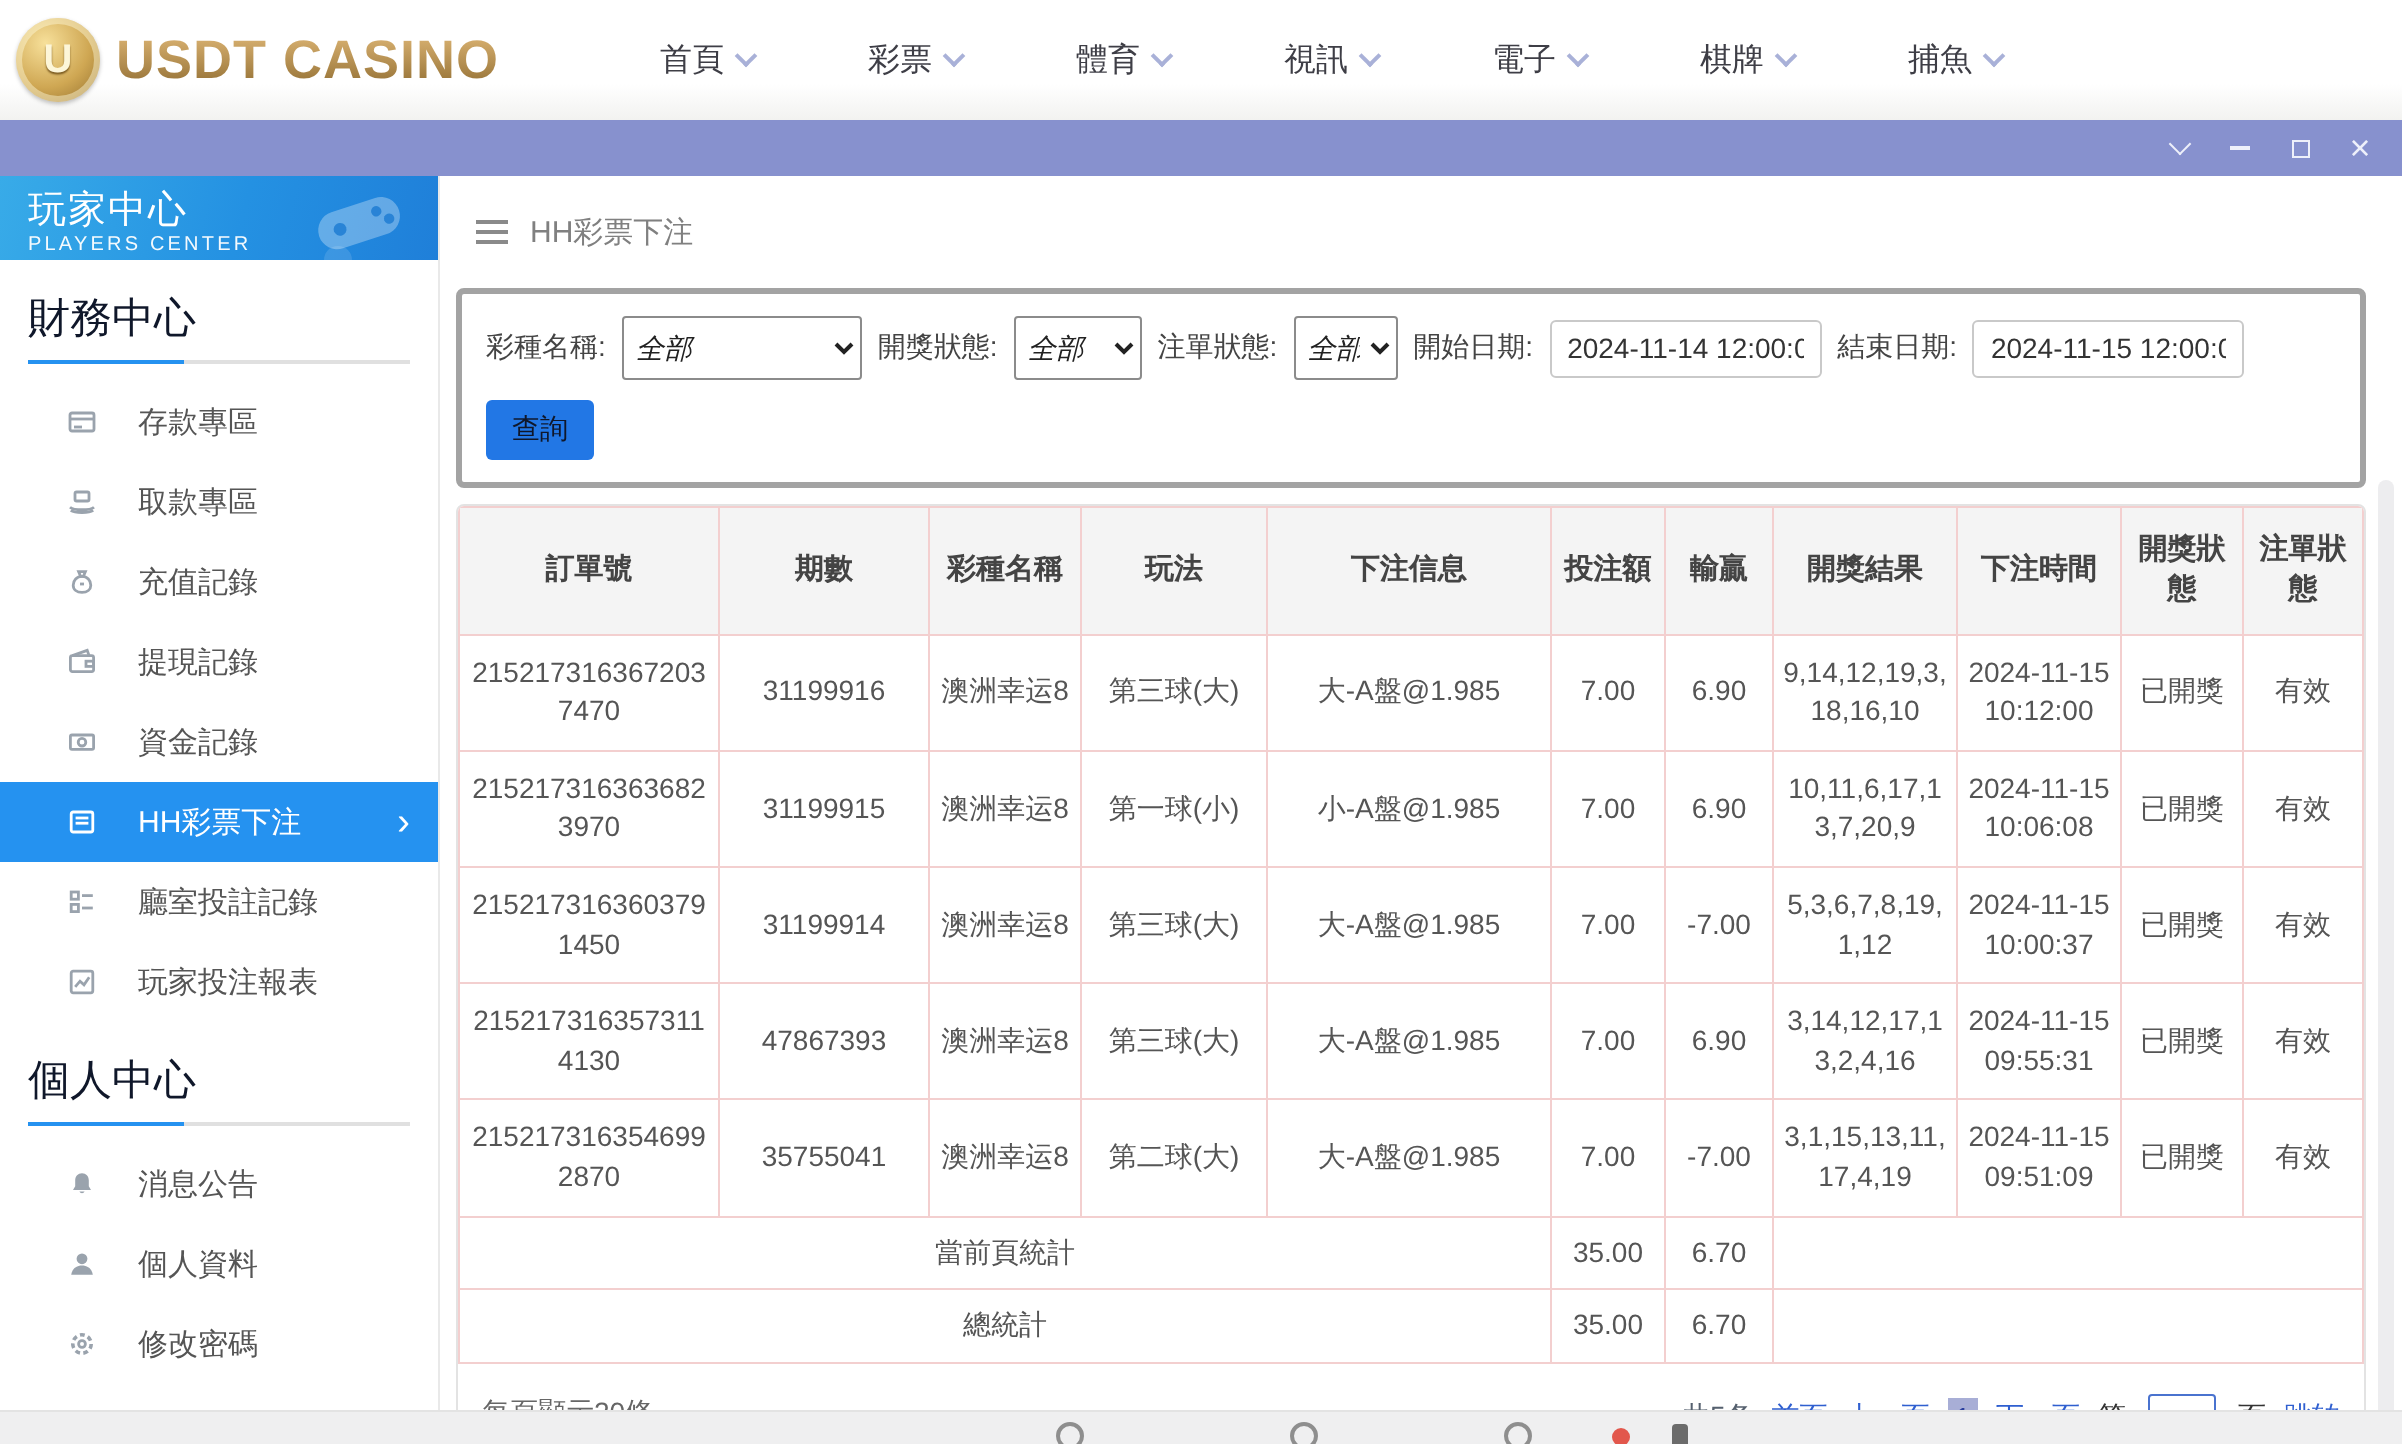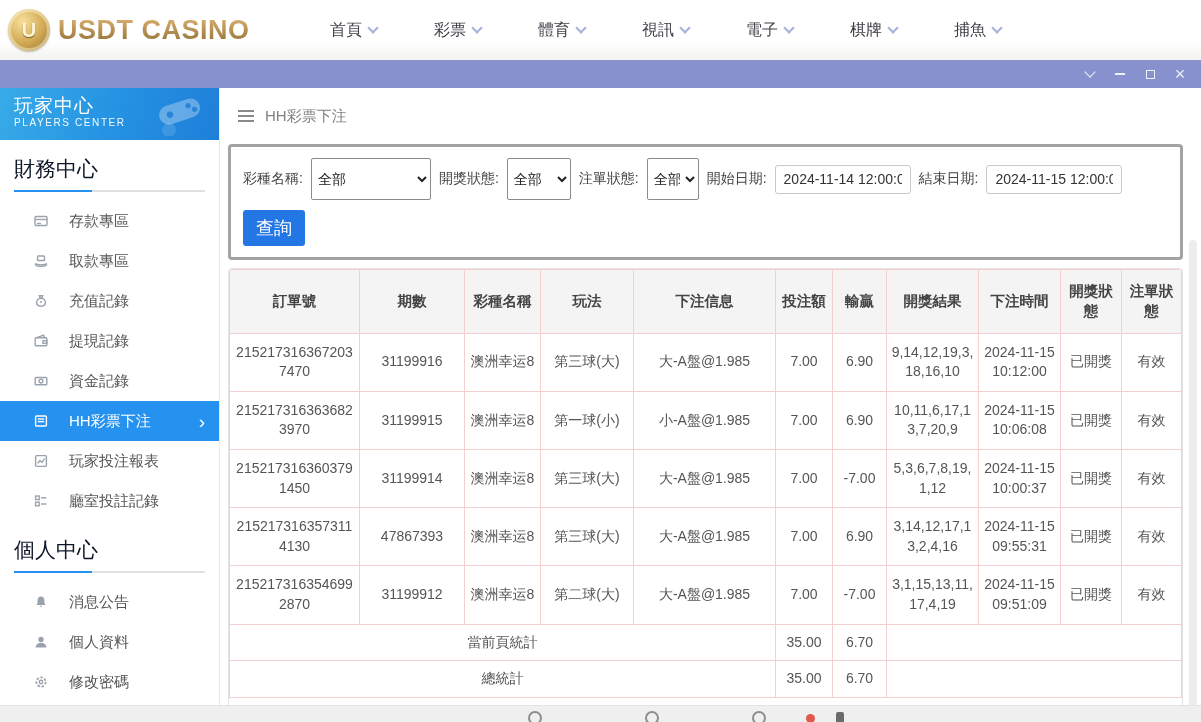--- a/index.html
+++ b/index.html
@@ -32,21 +32,21 @@
   .tb-btn{ width:30px; height:100%; display:flex; align-items:center; justify-content:center;
     color:#eef0fa; cursor:pointer; font-size:15px; }
   .tb-chev{ width:8px; height:8px; border-right:1.5px solid #eef0fa; border-bottom:1.5px solid #eef0fa;
     transform:rotate(45deg); margin-top:-4px; }
   .tb-min{ width:10px; height:1.5px; background:#eef0fa; }
   .tb-max{ width:9px; height:9px; border:1.5px solid #eef0fa; }
   
   .content-row{ display:flex; height:617px; box-shadow:inset 2px 0 0 #c2c7de; }
   
   .sidebar{ width:220px; background:#fff; border-right:1px solid #e9e9e9; flex:none; }
-  .sb-head{ height:52px; background:linear-gradient(105deg,#38abe8 0%,#2491e2 55%,#1f7fd9 100%);
+  .sb-head{ height:42px; background:linear-gradient(105deg,#38abe8 0%,#2491e2 55%,#1f7fd9 100%);
     color:#fff; padding:7px 0 0 14px; position:relative; overflow:hidden; }
   .sb-title{ font-size:19px; letter-spacing:1px; line-height:22px; }
   .sb-sub{ font-size:10px; letter-spacing:1.6px; opacity:.95; }
   .sb-deco{ position:absolute; right:6px; top:2px; }
   .sec-title{ color:#0f172a; font-size:21px; padding:15px 0 5px 14px; }
   .sec-rule{ height:2px; background:#e0e0e0; margin:2px 14px 9px 14px; position:relative; }
   .sec-rule::before{ content:''; position:absolute; left:0; top:0; height:2px; width:78px; background:#2592f0; }
   .sb-item{ display:flex; align-items:center; height:40px; padding-left:33px;
     color:#555; font-size:15px; cursor:pointer; }
   .sb-icon{ width:18px; margin-right:18px; color:#9aa3ad; display:flex; align-items:center; }
@@ -54,27 +54,27 @@
   .sb-item.active .sb-icon{ color:#fff; }
   .sb-arrow{ margin-left:auto; margin-right:14px; font-size:19px; line-height:1; }
   
   .main{ flex:1; position:relative; padding:0 18px 0 8px; background:#fff; overflow:hidden; }
   .breadcrumb{ height:56px; display:flex; align-items:center; gap:11px;
     color:#808080; font-size:15px; padding-left:10px; }
   .ham{ display:flex; flex-direction:column; gap:3px; cursor:pointer; }
   .ham i{ display:block; width:16px; height:2px; background:#8a8a8a; }
   .filter-panel{ border:3px solid #a3a3a3; border-radius:4px; padding:11px 12px; }
   .filter-row{ display:flex; align-items:center; gap:8px; font-size:14px; color:#444; }
-  select{ height:42px; border:1px solid #8b8b8b; border-radius:2px; background:#fff;
-    font-size:14px; padding:0 2px; color:#222; }
+  select{ height:32px; border:1px solid #8b8b8b; border-radius:2px; background:#fff;
+    font-size:14px; padding:0 2px; color:#222;font-style:italic; }
   .sel-lottery{ width:120px; } .sel-draw{ width:64px; } .sel-order{ width:52px; }
   .date-input{ width:136px; height:29px; border:1px solid #c9c9c9; border-radius:3px;
     font-size:14px; padding:0 8px; color:#333; font-family:"Liberation Sans","DejaVu Sans",sans-serif; }
-  .btn-search{ margin-top:10px; background:#2277e5; color:#ffffff; border:none; border-radius:3px;
-    font-size:18px; padding:6px 13px; cursor:pointer; font-family:inherit; }
+  .btn-search{ margin-top:10px; background:#2277e5; color:#0f172a; border:none; border-radius:3px;
+    font-size:14px; padding:6px 13px; cursor:pointer; font-family:inherit; }
   
   .table-panel{ margin-top:8px; border:1px solid #e3e3e3; border-radius:4px; overflow:hidden; background:#fff; }
   table{ width:100%; border-collapse:collapse; table-layout:fixed; font-size:14px; color:#555; }
   th,td{ border:1px solid #f3cfcf; text-align:center; line-height:1.4; word-break:break-all; }
   th{ background:#f4f4f4; color:#444; font-size:14.5px; font-weight:bold; padding:11px 3px; }
   td{ padding:9px 3px; }
   tr[data-name="summary-row"] td{ padding:8px 3px; }
   .table-footer{ display:flex; justify-content:space-between; align-items:center;
     padding:15px 12px 17px 12px; font-size:14px; color:#666; }
   .pager{ display:flex; align-items:flex-end; gap:9px; color:#55606e; }
@@ -221,39 +221,39 @@
           <span class="sb-icon" data-name="doc-icon">
             <svg width="16" height="16" viewBox="0 0 16 16" fill="none" stroke="currentColor" stroke-width="1.4">
               <rect x="2.6" y="3" width="10.8" height="10" rx="1"></rect>
               <line x1="4.8" y1="6" x2="11.2" y2="6"></line>
               <line x1="4.8" y1="8.6" x2="11.2" y2="8.6"></line>
             </svg>
           </span>
           <span data-name="sidebar-item-label">HH彩票下注</span>
           <span class="sb-arrow" data-name="chevron-right-icon">›</span>
         </div>
-        <div class="sb-item" data-name="sidebar-item-player-bet-report">
-          <span class="sb-icon" data-name="report-icon">
-            <svg width="16" height="16" viewBox="0 0 16 16" fill="none" stroke="currentColor" stroke-width="1.4">
-              <rect x="2.6" y="2.6" width="10.8" height="10.8" rx="1"></rect>
-              <polyline points="4.6,10.4 7,7.6 9,9.4 11.6,5.6"></polyline>
-            </svg>
-          </span>
-          <span data-name="sidebar-item-label">玩家投注報表</span>
-        </div>
         <div class="sb-item" data-name="sidebar-item-room-bet-records">
           <span class="sb-icon" data-name="list-icon">
             <svg width="16" height="16" viewBox="0 0 16 16" fill="none" stroke="currentColor" stroke-width="1.4">
               <rect x="2.6" y="3" width="3.6" height="3.6"></rect>
               <line x1="8" y1="4.8" x2="13.4" y2="4.8"></line>
               <rect x="2.6" y="9.2" width="3.6" height="3.6"></rect>
               <line x1="8" y1="11" x2="13.4" y2="11"></line>
             </svg>
           </span>
           <span data-name="sidebar-item-label">廳室投註記錄</span>
+        </div>
+        <div class="sb-item" data-name="sidebar-item-player-bet-report">
+          <span class="sb-icon" data-name="report-icon">
+            <svg width="16" height="16" viewBox="0 0 16 16" fill="none" stroke="currentColor" stroke-width="1.4">
+              <rect x="2.6" y="2.6" width="10.8" height="10.8" rx="1"></rect>
+              <polyline points="4.6,10.4 7,7.6 9,9.4 11.6,5.6"></polyline>
+            </svg>
+          </span>
+          <span data-name="sidebar-item-label">玩家投注報表</span>
         </div>
         <div class="sec-title" data-name="section-title">個人中心</div>
         <div class="sec-rule" data-name="section-underline"></div>
         <div class="sb-item" data-name="sidebar-item-messages">
           <span class="sb-icon" data-name="bell-icon">
             <svg width="16" height="16" viewBox="0 0 16 16" fill="currentColor">
               <path d="M8 2.6c-2 0-3.4 1.5-3.4 3.6v2.9l-1.1 1.9h9l-1.1-1.9V6.2C11.4 4.1 10 2.6 8 2.6z"></path>
               <path d="M6.7 11.8a1.4 1.4 0 0 0 2.6 0z"></path>
             </svg>
           </span>
@@ -391,21 +391,21 @@
               <td data-name="table-cell">大-A盤@1.985</td>
               <td data-name="table-cell">7.00</td>
               <td data-name="table-cell">6.90</td>
               <td data-name="table-cell">3,14,12,17,13,2,4,16</td>
               <td data-name="table-cell">2024-11-15 09:55:31</td>
               <td data-name="table-cell">已開獎</td>
               <td data-name="table-cell">有效</td>
             </tr>
             <tr data-name="table-row">
               <td data-name="table-cell">2152173163546992870</td>
-              <td data-name="table-cell">31199912</td>
+              <td data-name="table-cell">35755041</td>
               <td data-name="table-cell">澳洲幸运8</td>
               <td data-name="table-cell">第二球(大)</td>
               <td data-name="table-cell">大-A盤@1.985</td>
               <td data-name="table-cell">7.00</td>
               <td data-name="table-cell">-7.00</td>
               <td data-name="table-cell">3,1,15,13,11,17,4,19</td>
               <td data-name="table-cell">2024-11-15 09:51:09</td>
               <td data-name="table-cell">已開獎</td>
               <td data-name="table-cell">有效</td>
             </tr>

